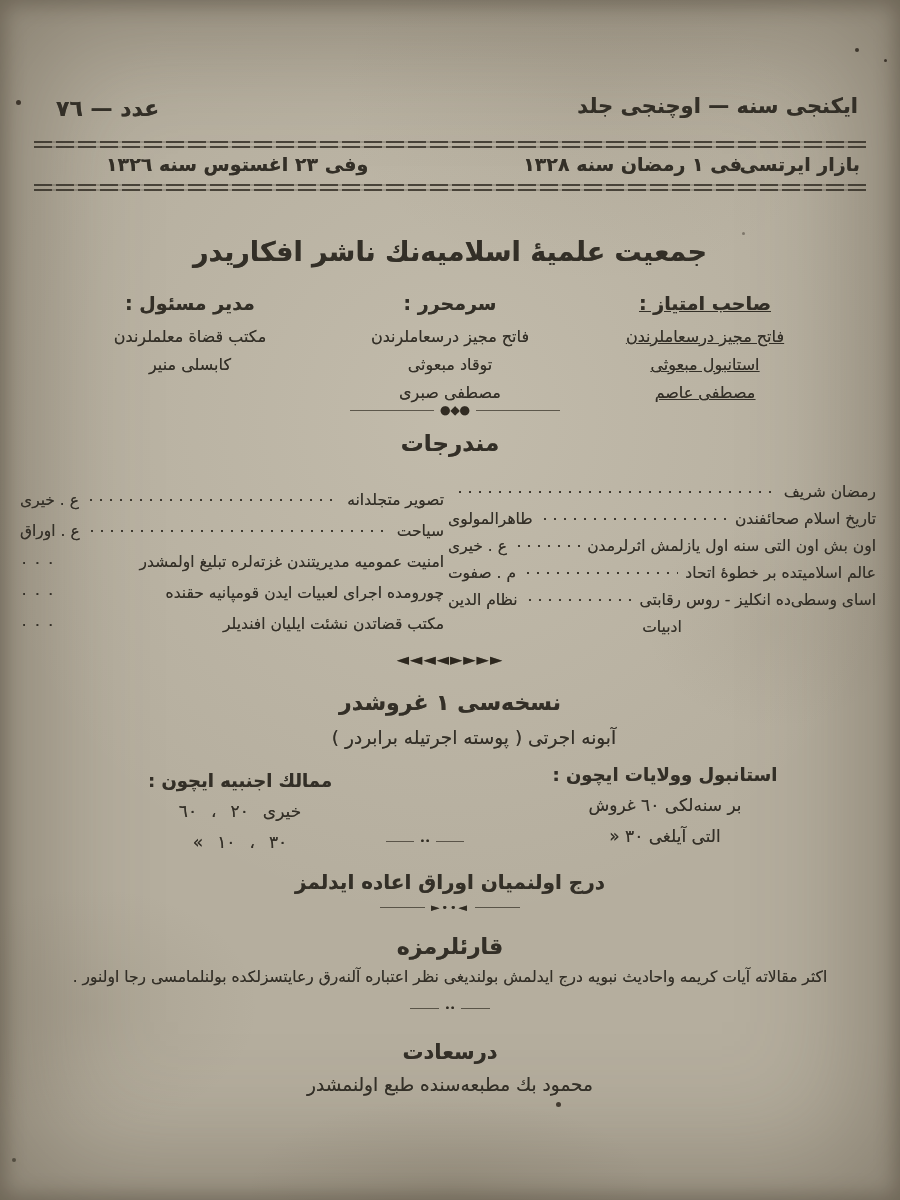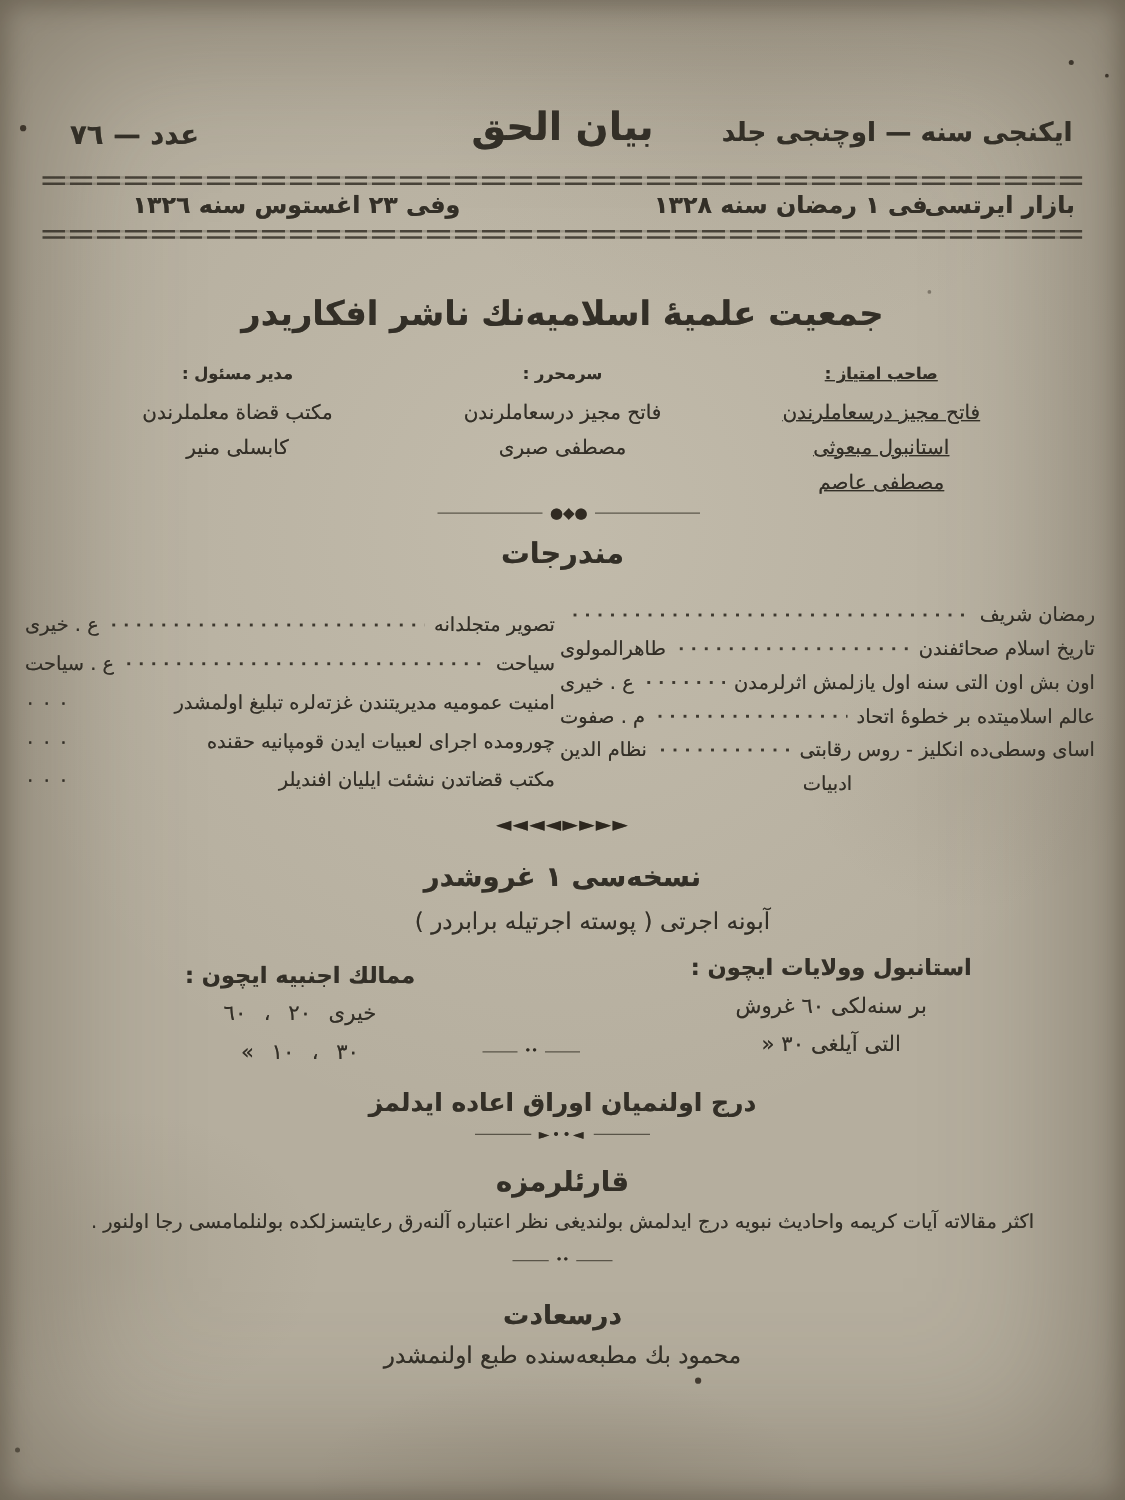--- a/index.html
+++ b/index.html
@@ -39,21 +39,21 @@
   .dl-right{right:40px;}
   .dl-center{right:158px;}
   .dl-left{left:106px;}
 
   .subtitle{top:216px;font-size:27px;margin-top:20px;}
 
   .staff-col{position:absolute;top:292px;text-align:center;}
   .col-imtiyaz{right:40px;width:310px;text-decoration:underline;}
   .col-sermuharrir{left:295px;width:310px;}
   .col-mudir{left:55px;width:270px;}
-  .role{font-size:13px;font-weight:bold;margin-bottom:9px;}
+  .role{font-size:19px;font-weight:bold;margin-bottom:9px;}
   .staff-line{font-size:16px;line-height:28px;}
 
   
   .orn{position:absolute;display:flex;align-items:center;color:rgba(43,38,29,.9);}
   .orn .line{flex:1;height:1px;background:rgba(50,45,36,.7);}
   .orn .glyph{padding:0 6px;font-size:12px;line-height:1;}
   .orn-staff{top:404px;left:350px;width:210px;}
   .orn-arrows{top:650px;font-size:16px;letter-spacing:1px;color:rgba(40,35,26,.92);}
   .orn-squiggle1{top:837px;left:386px;width:78px;}
   .orn-squiggle1 .glyph,.orn-squiggle2 .glyph{font-size:9px;}
@@ -99,21 +99,20 @@
 <div class="page">
 
   <div class="speck" style="left:16px;top:100px;width:5px;height:5px;"></div>
   <div class="speck" style="left:855px;top:48px;width:4px;height:4px;"></div>
   <div class="speck" style="left:884px;top:59px;width:3px;height:3px;"></div>
   <div class="speck" style="left:556px;top:1102px;width:5px;height:5px;"></div>
   <div class="speck" style="left:12px;top:1158px;width:4px;height:4px;opacity:.7;"></div>
   <div class="speck" style="left:742px;top:232px;width:3px;height:3px;opacity:.5;"></div>
 
   <div class="abs mh-right b nowrap">ايكنجى سنه — اوچنجى جلد</div>
-  <div class="abs c mh-title b">بيان الحق</div>
   <div class="abs mh-left b nowrap">عدد — ٧٦</div>
 
   <div class="rule" style="top:141px;"></div>
 
   <div class="abs dateline dl-right nowrap">بازار ايرتسى</div>
   <div class="abs dateline dl-center nowrap">فى ١ رمضان سنه ١٣٢٨</div>
   <div class="abs dateline dl-left nowrap">وفى ٢٣ اغستوس سنه ١٣٢٦</div>
 
   <div class="rule" style="top:184px;"></div>
 
@@ -121,20 +120,21 @@
 
   <div class="staff-col col-imtiyaz">
     <div class="role">صاحب امتياز :</div>
     <div class="staff-line">فاتح مجيز درسعاملرندن</div>
     <div class="staff-line">استانبول مبعوثى</div>
     <div class="staff-line">مصطفى عاصم</div>
   </div>
   <div class="staff-col col-sermuharrir">
     <div class="role">سرمحرر :</div>
     <div class="staff-line">فاتح مجيز درسعاملرندن</div>
+    <div class="staff-line">توقاد مبعوثى</div>
     <div class="staff-line">مصطفى صبرى</div>
   </div>
   <div class="staff-col col-mudir">
     <div class="role">مدير مسئول :</div>
     <div class="staff-line">مكتب قضاة معلملرندن</div>
     <div class="staff-line">كابسلى منير</div>
   </div>
 
   <div class="orn orn-staff">
     <span class="line"></span>
@@ -179,21 +179,21 @@
 
   <div class="toc toc-left">
     <div class="toc-row">
       <span class="toc-title">تصوير متجلدانه</span>
       <span class="leader"></span>
       <span class="toc-author">ع . خيرى</span>
     </div>
     <div class="toc-row">
       <span class="toc-title">سياحت</span>
       <span class="leader"></span>
-      <span class="toc-author">ع . سياحت</span>
+      <span class="toc-author">ع . اوراق</span>
     </div>
     <div class="toc-row no-leader">
       <span class="toc-title">امنيت عموميه مديريتندن غزته‌لره تبليغ اولمشدر</span>
       <span class="leader"></span>
       <span class="toc-author">٠ ٠ ٠</span>
     </div>
     <div class="toc-row no-leader">
       <span class="toc-title">چورومده اجراى لعبيات ايدن قومپانيه حقنده</span>
       <span class="leader"></span>
       <span class="toc-author">٠ ٠ ٠</span>

